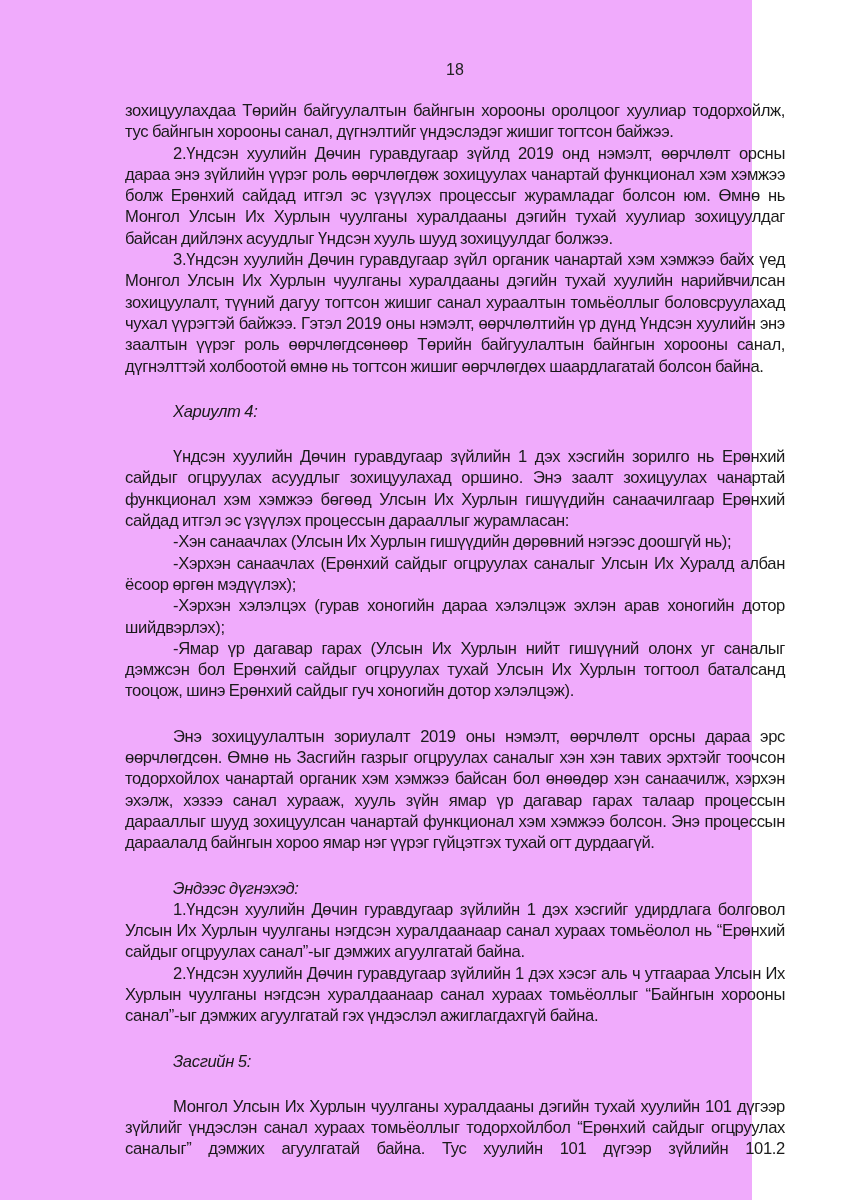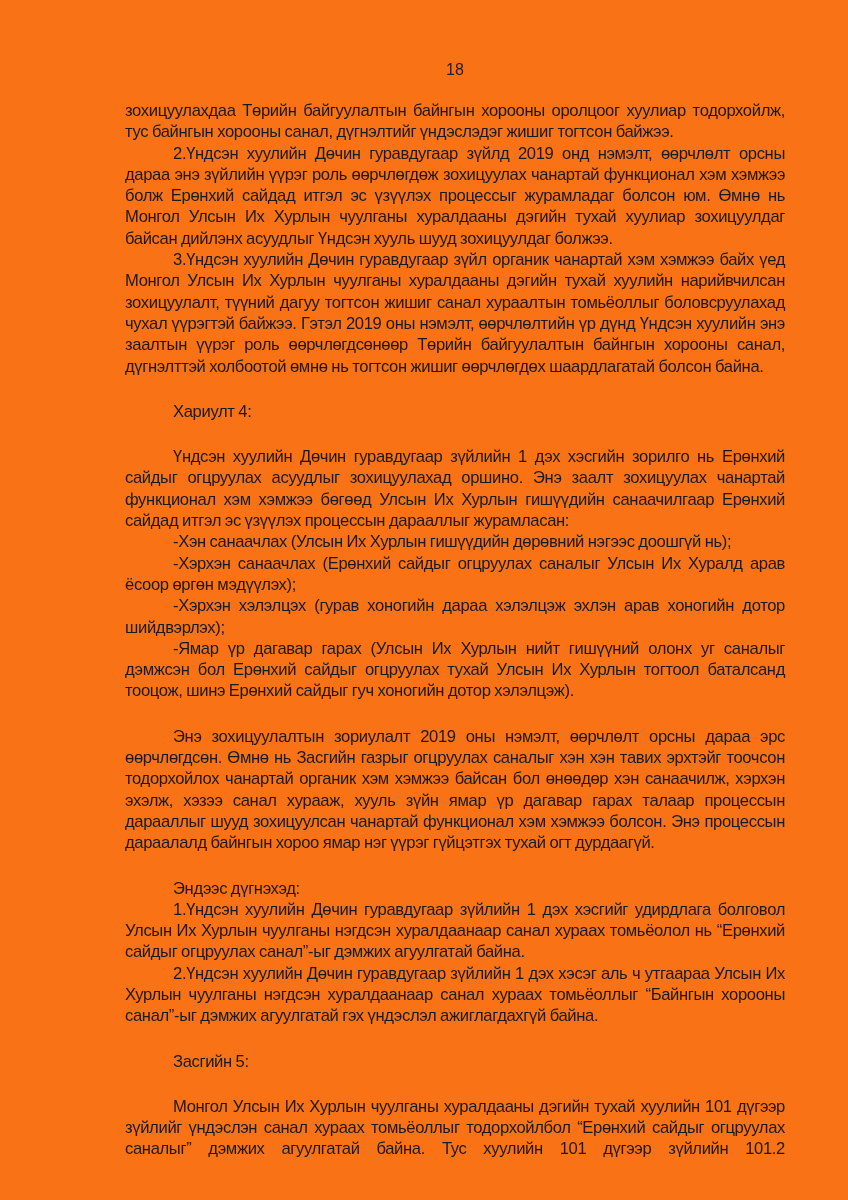--- a/index.html
+++ b/index.html
@@ -11,22 +11,22 @@
     width: 848px;
     height: 1200px;
     position: relative;
     overflow: hidden;
     font-family: "Liberation Sans", "DejaVu Sans", sans-serif;
     color: #1a1a1a;
   }
   .page {
     position: absolute;
     left: 0; top: 0;
-    width: 848px; height: 1200px;
-    background: #f97316;
+    width: 752px; height: 1200px;
+    background: #f0abfc;
   }
   .page-number {
     position: absolute;
     top: 60px;
     left: 0;
     width: 910px;
     text-align: center;
     font-size: 16px;
     line-height: 20px;
     color: #222;
@@ -43,20 +43,21 @@
   }
   .content p {
     margin: 0;
     text-align: justify;
   }
   .indent { text-indent: 48px; }
   .gap-md { height: 24px; }
   .heading {
     padding-left: 48px;
     text-align: right;
+    font-style: italic;
   }
 </style>
 </head>
 <body>
 
 <div class="page">
 
   <div class="page-number">18</div>
 
   <div class="content">
@@ -69,21 +70,21 @@
 
     <div class="gap-md"></div>
 
     <p class="heading">Хариулт 4:</p>
 
     <div class="gap-md"></div>
 
     <p class="indent">Үндсэн хуулийн Дөчин гуравдугаар зүйлийн 1 дэх хэсгийн зорилго нь Ерөнхий сайдыг огцруулах асуудлыг зохицуулахад оршино. Энэ заалт зохицуулах чанартай функционал хэм хэмжээ бөгөөд Улсын Их Хурлын гишүүдийн санаачилгаар Ерөнхий сайдад итгэл эс үзүүлэх процессын дарааллыг журамласан:</p>
 
     <p class="indent">-Хэн санаачлах (Улсын Их Хурлын гишүүдийн дөрөвний нэгээс доошгүй нь);</p>
-    <p class="indent">-Хэрхэн санаачлах (Ерөнхий сайдыг огцруулах саналыг Улсын Их Хуралд арав ёсоор өргөн мэдүүлэх);</p>
+    <p class="indent">-Хэрхэн санаачлах (Ерөнхий сайдыг огцруулах саналыг Улсын Их Хуралд албан ёсоор өргөн мэдүүлэх);</p>
     <p class="indent">-Хэрхэн хэлэлцэх (гурав хоногийн дараа хэлэлцэж эхлэн арав хоногийн дотор шийдвэрлэх);</p>
     <p class="indent">-Ямар үр дагавар гарах (Улсын Их Хурлын нийт гишүүний олонх уг саналыг дэмжсэн бол Ерөнхий сайдыг огцруулах тухай Улсын Их Хурлын тогтоол баталсанд тооцож, шинэ Ерөнхий сайдыг гуч хоногийн дотор хэлэлцэж).</p>
 
     <div class="gap-md"></div>
 
     <p class="indent">Энэ зохицуулалтын зориулалт 2019 оны нэмэлт, өөрчлөлт орсны дараа эрс өөрчлөгдсөн. Өмнө нь Засгийн газрыг огцруулах саналыг хэн хэн тавих эрхтэйг тоочсон тодорхойлох чанартай органик хэм хэмжээ байсан бол өнөөдөр хэн санаачилж, хэрхэн эхэлж, хэзээ санал хурааж, хууль зүйн ямар үр дагавар гарах талаар процессын дарааллыг шууд зохицуулсан чанартай функционал хэм хэмжээ болсон. Энэ процессын дараалалд байнгын хороо ямар нэг үүрэг гүйцэтгэх тухай огт дурдаагүй.</p>
 
     <div class="gap-md"></div>
 
     <p class="heading">Эндээс дүгнэхэд:</p>

